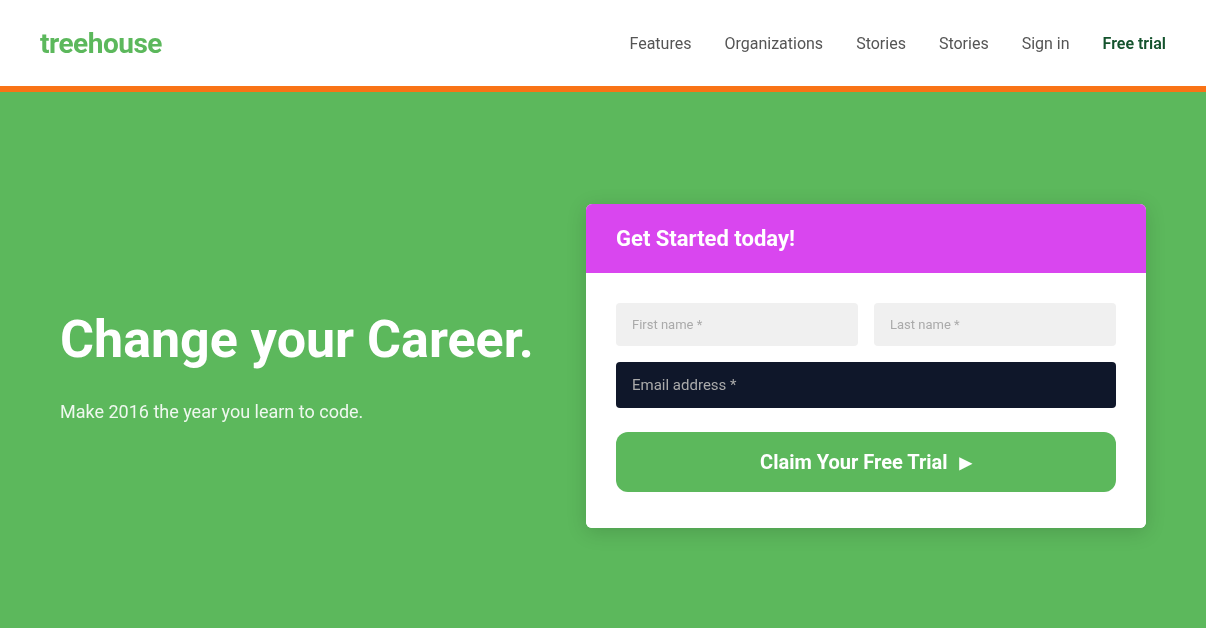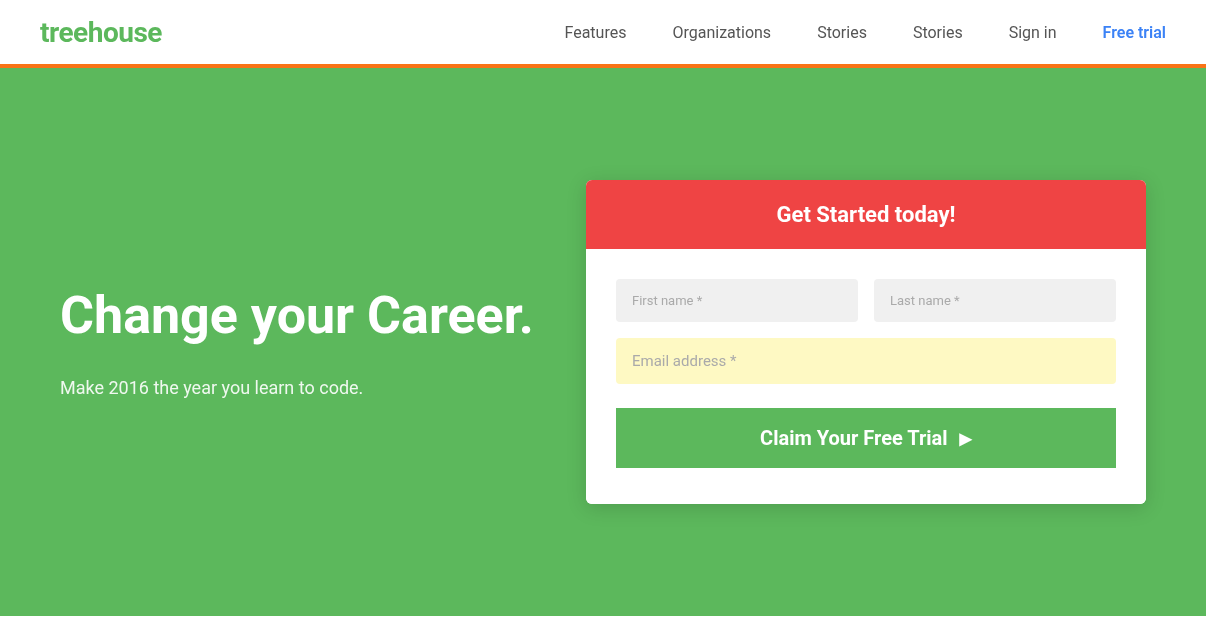--- a/index.html
+++ b/index.html
@@ -11,51 +11,51 @@
     body {
       font-family: -apple-system, BlinkMacSystemFont, 'Segoe UI', Roboto, Helvetica, Arial, sans-serif;
       width: 1206px;
       height: 628px;
       overflow: hidden;
     }
 
     
     .header {
       background: #ffffff;
-      height: 68px;
+      height: 92px;
       display: flex;
       align-items: center;
       justify-content: space-between;
       padding: 0 40px;
-      border-bottom: 4px solid #f97316;
+      border-bottom: 6px solid #f97316;
     }
 
     .logo {
       font-size: 28px;
       font-weight: 700;
       color: #5cb85c;
       letter-spacing: -0.5px;
     }
 
     .nav {
       display: flex;
       align-items: flex-end;
-      gap: 46px;
+      gap: 33px;
     }
 
     .nav-item {
       font-size: 16px;
       color: #555;
       text-decoration: none;
       cursor: pointer;
     }
 
     .nav-free-trial {
       font-size: 16px;
-      color: #3b82f6;
+      color: #14532d;
       font-weight: 600;
       text-decoration: none;
       cursor: pointer;
     }
 
     
     .hero {
       background: #5cb85c;
       height: 548px;
       display: flex;
@@ -88,23 +88,22 @@
     .form-card {
       width: 560px;
       background: #ffffff;
       border-radius: 6px;
       overflow: hidden;
       box-shadow: 0 4px 20px rgba(0,0,0,0.15);
       flex-shrink: 0;
     }
 
     .form-card-header {
-      background: #ef4444;
+      background: #d946ef;
       padding: 22px 30px;
-      text-align: center;
     }
 
     .form-card-title {
       font-size: 22px;
       font-weight: 700;
       color: #ffffff;
     }
 
     .form-card-body {
       background: #ffffff;
@@ -129,21 +128,21 @@
       font-family: inherit;
     }
 
     .form-input::placeholder {
       color: #aaa;
     }
 
     .form-input-full {
       width: 100%;
       padding: 14px 16px;
-      background: #fef9c3;
+      background: #0f172a;
       border: none;
       border-radius: 4px;
       font-size: 15px;
       color: #888;
       outline: none;
       font-family: inherit;
       margin-bottom: 24px;
     }
 
     .form-input-full::placeholder {
@@ -151,21 +150,21 @@
     }
 
     .claim-button {
       width: 100%;
       padding: 18px;
       background: #5cb85c;
       color: #ffffff;
       font-size: 20px;
       font-weight: 700;
       border: none;
-      border-radius: 0;
+      border-radius: 12px;
       cursor: pointer;
       display: flex;
       align-items: center;
       justify-content: center;
       gap: 12px;
       font-family: inherit;
     }
 
     .claim-button-arrow {
       font-size: 16px;

